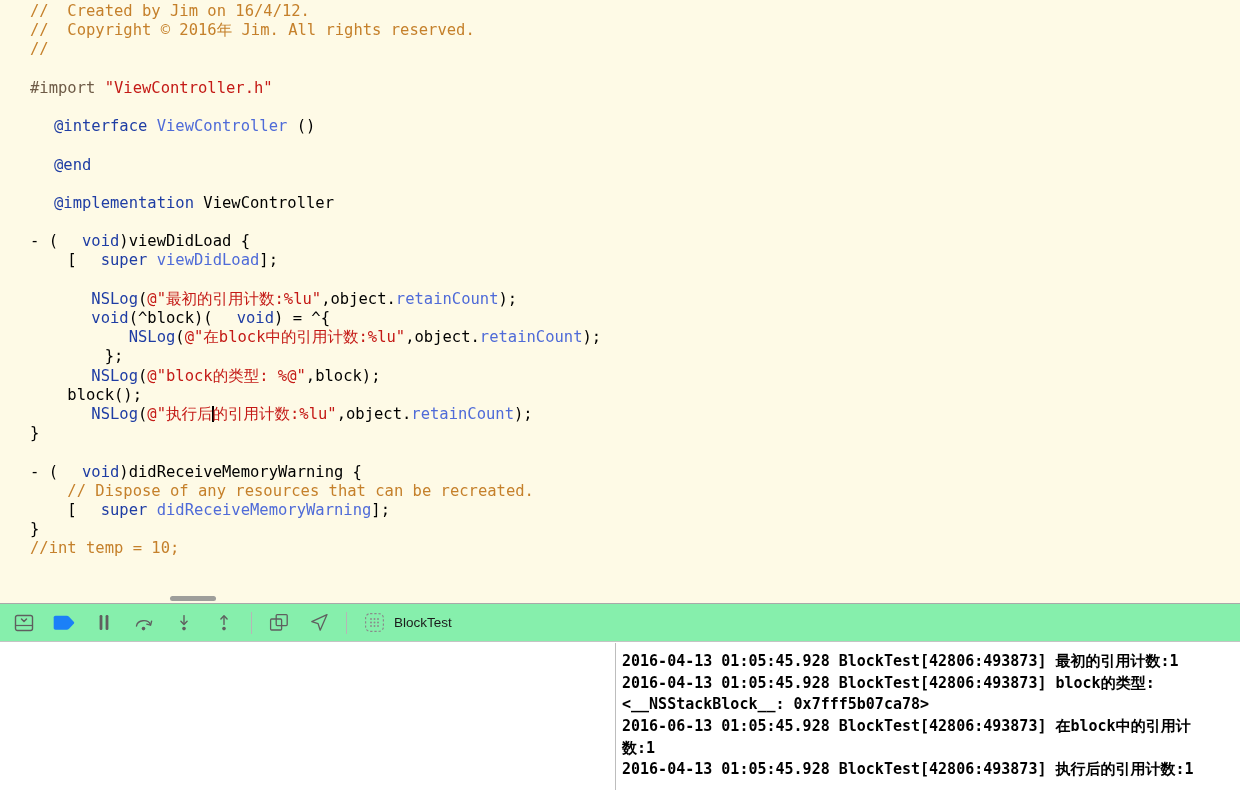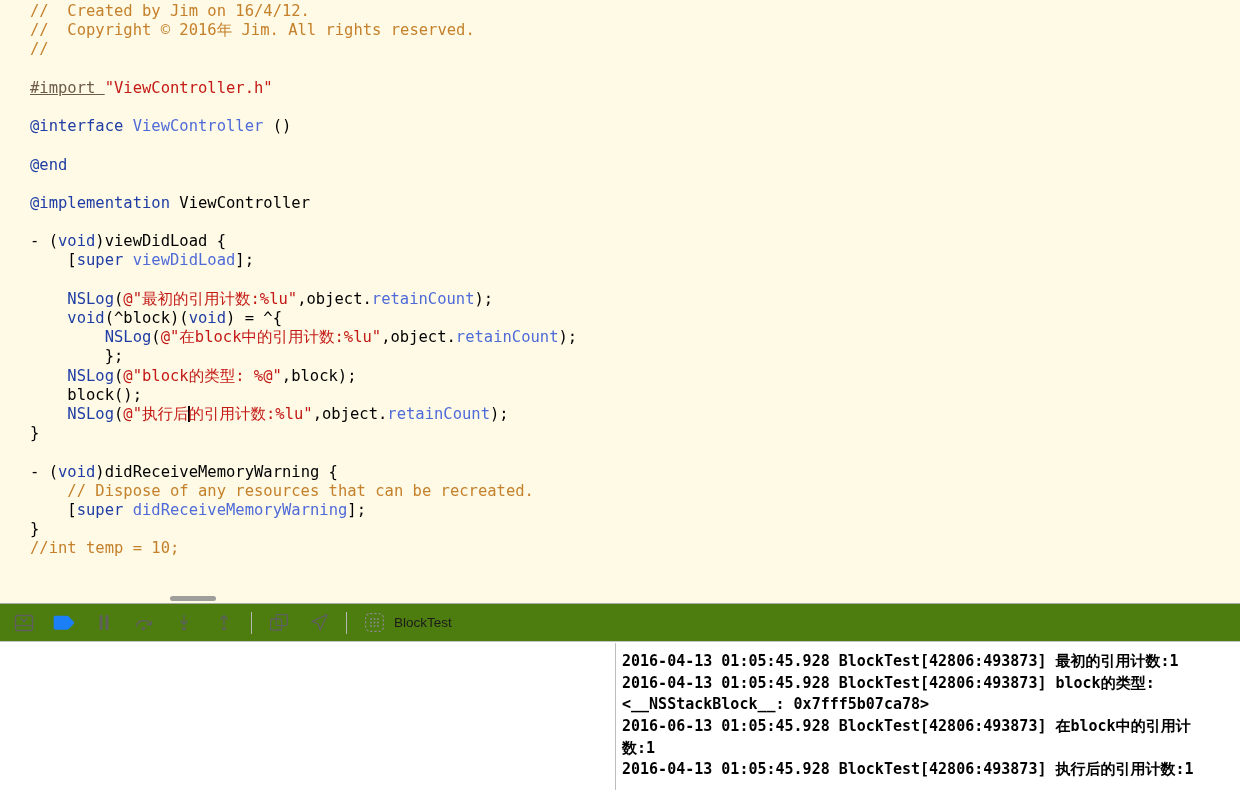--- a/index.html
+++ b/index.html
@@ -13,35 +13,35 @@
     background:var(--editor-background); overflow:hidden;
     padding:2px 0 0 30px;
   }
   .code-line {
     font-family:"DejaVu Sans Mono","Liberation Mono",monospace;
     font-size:15.5px; line-height:19.2px; height:19.2px;
     white-space:pre; color:var(--plain);
   }
   .tok-p   { color:var(--plain); }
   .tok-c   { color:var(--comment); }
-  .tok-k   { color:var(--keyword); }
+  .tok-k   { color:var(--keyword);margin-left:24px; }
   .tok-m   { color:var(--method); }
   .tok-s   { color:var(--string); }
-  .tok-pre { color:var(--preprocessor);text-decoration:underline; }
+  .tok-pre { color:var(--preprocessor); }
   .caret { display:inline-block; width:2px; height:16px; background:#000;
            vertical-align:-3px; margin:0 -1px; }
   #h-scroll-thumb {
     position:absolute; left:170px; top:596px; width:46px; height:5px;
     border-radius:3px; background:#8d8d8d; opacity:.85;
   }
 
   
   #debug-toolbar {
     position:absolute; top:603px; left:0; width:1240px; height:39px;
-    background:#4d7c0f; border-top:1px solid #a9a9a9; border-bottom:1px solid #c4c4c4;
+    background:#86efac; border-top:1px solid #a9a9a9; border-bottom:1px solid #c4c4c4;
     display:flex; align-items:center; padding-left:4px;
   }
   .tb-btn { width:40px; height:28px; display:flex; align-items:center;
     justify-content:center; background:transparent; border:none; cursor:default; }
   .tb-sep { width:1px; height:22px; background:#b6b6b6; margin:0 7px; }
   .app-chip { display:flex; align-items:center; gap:9px; margin-left:10px; }
   .app-chip .label { font-size:13.5px; color:#1c1c1c; }
 
   
   #debug-area { position:absolute; top:643px; left:0; width:1240px; height:147px;

